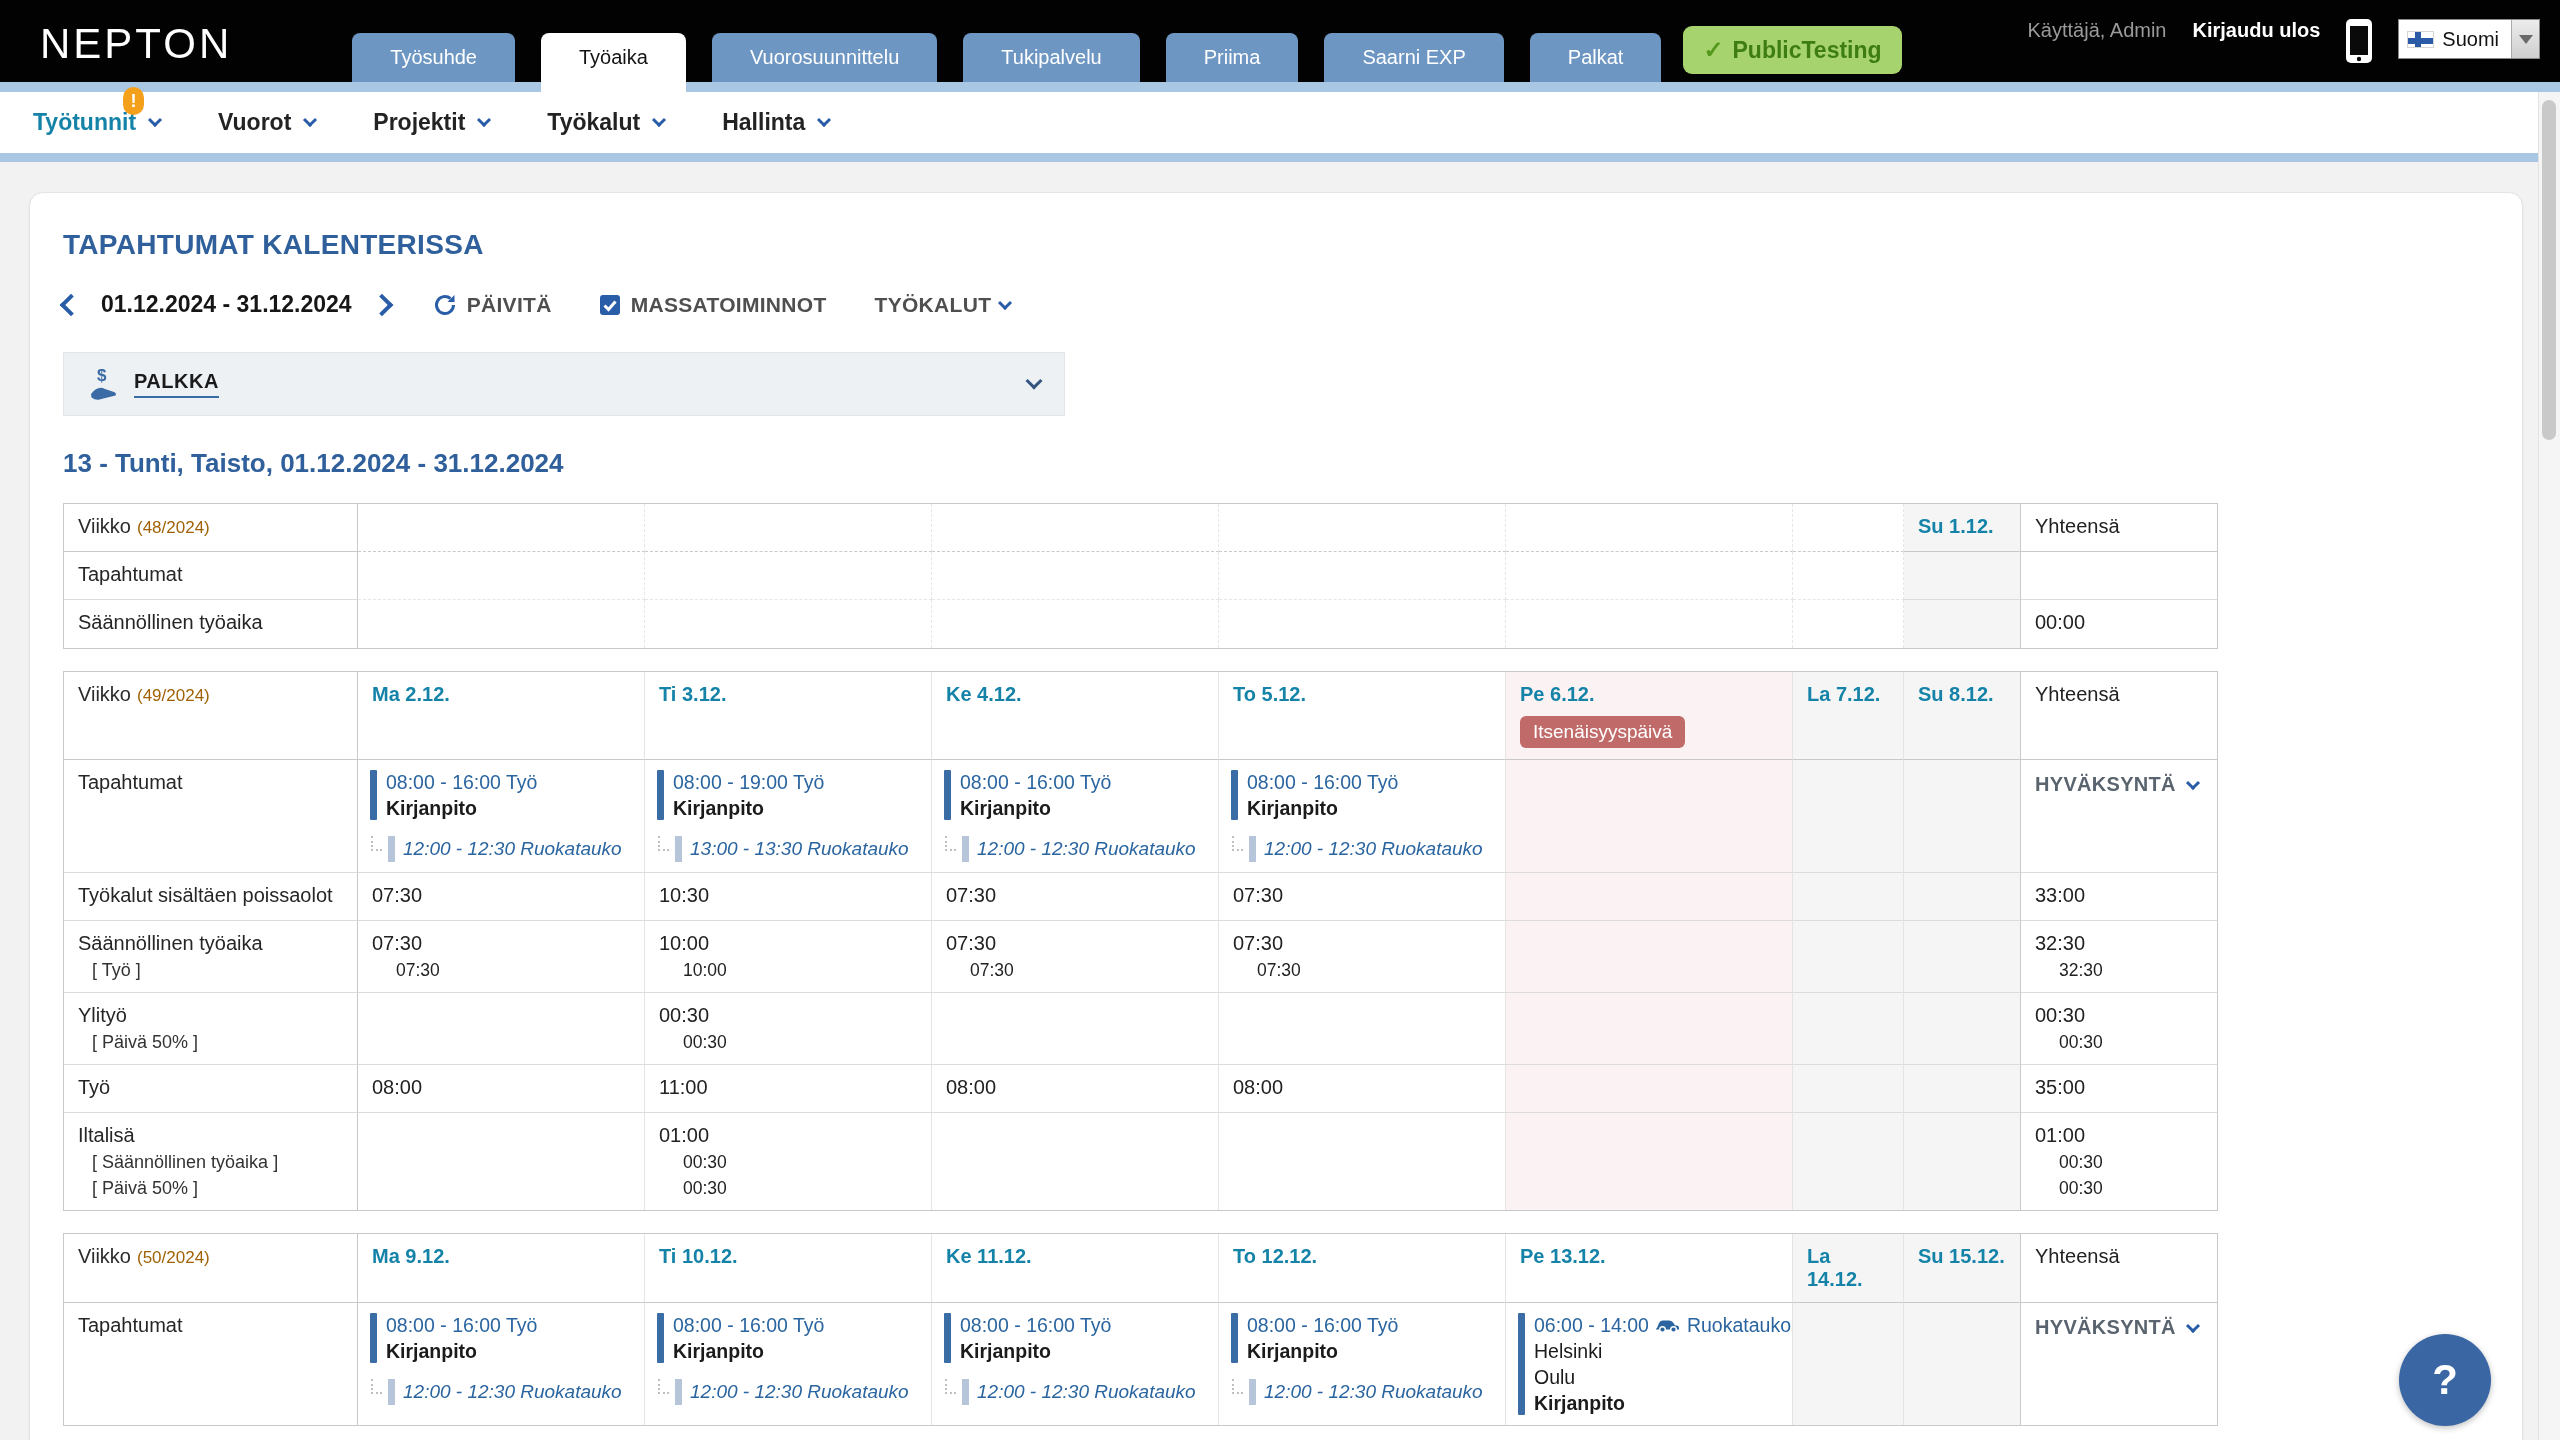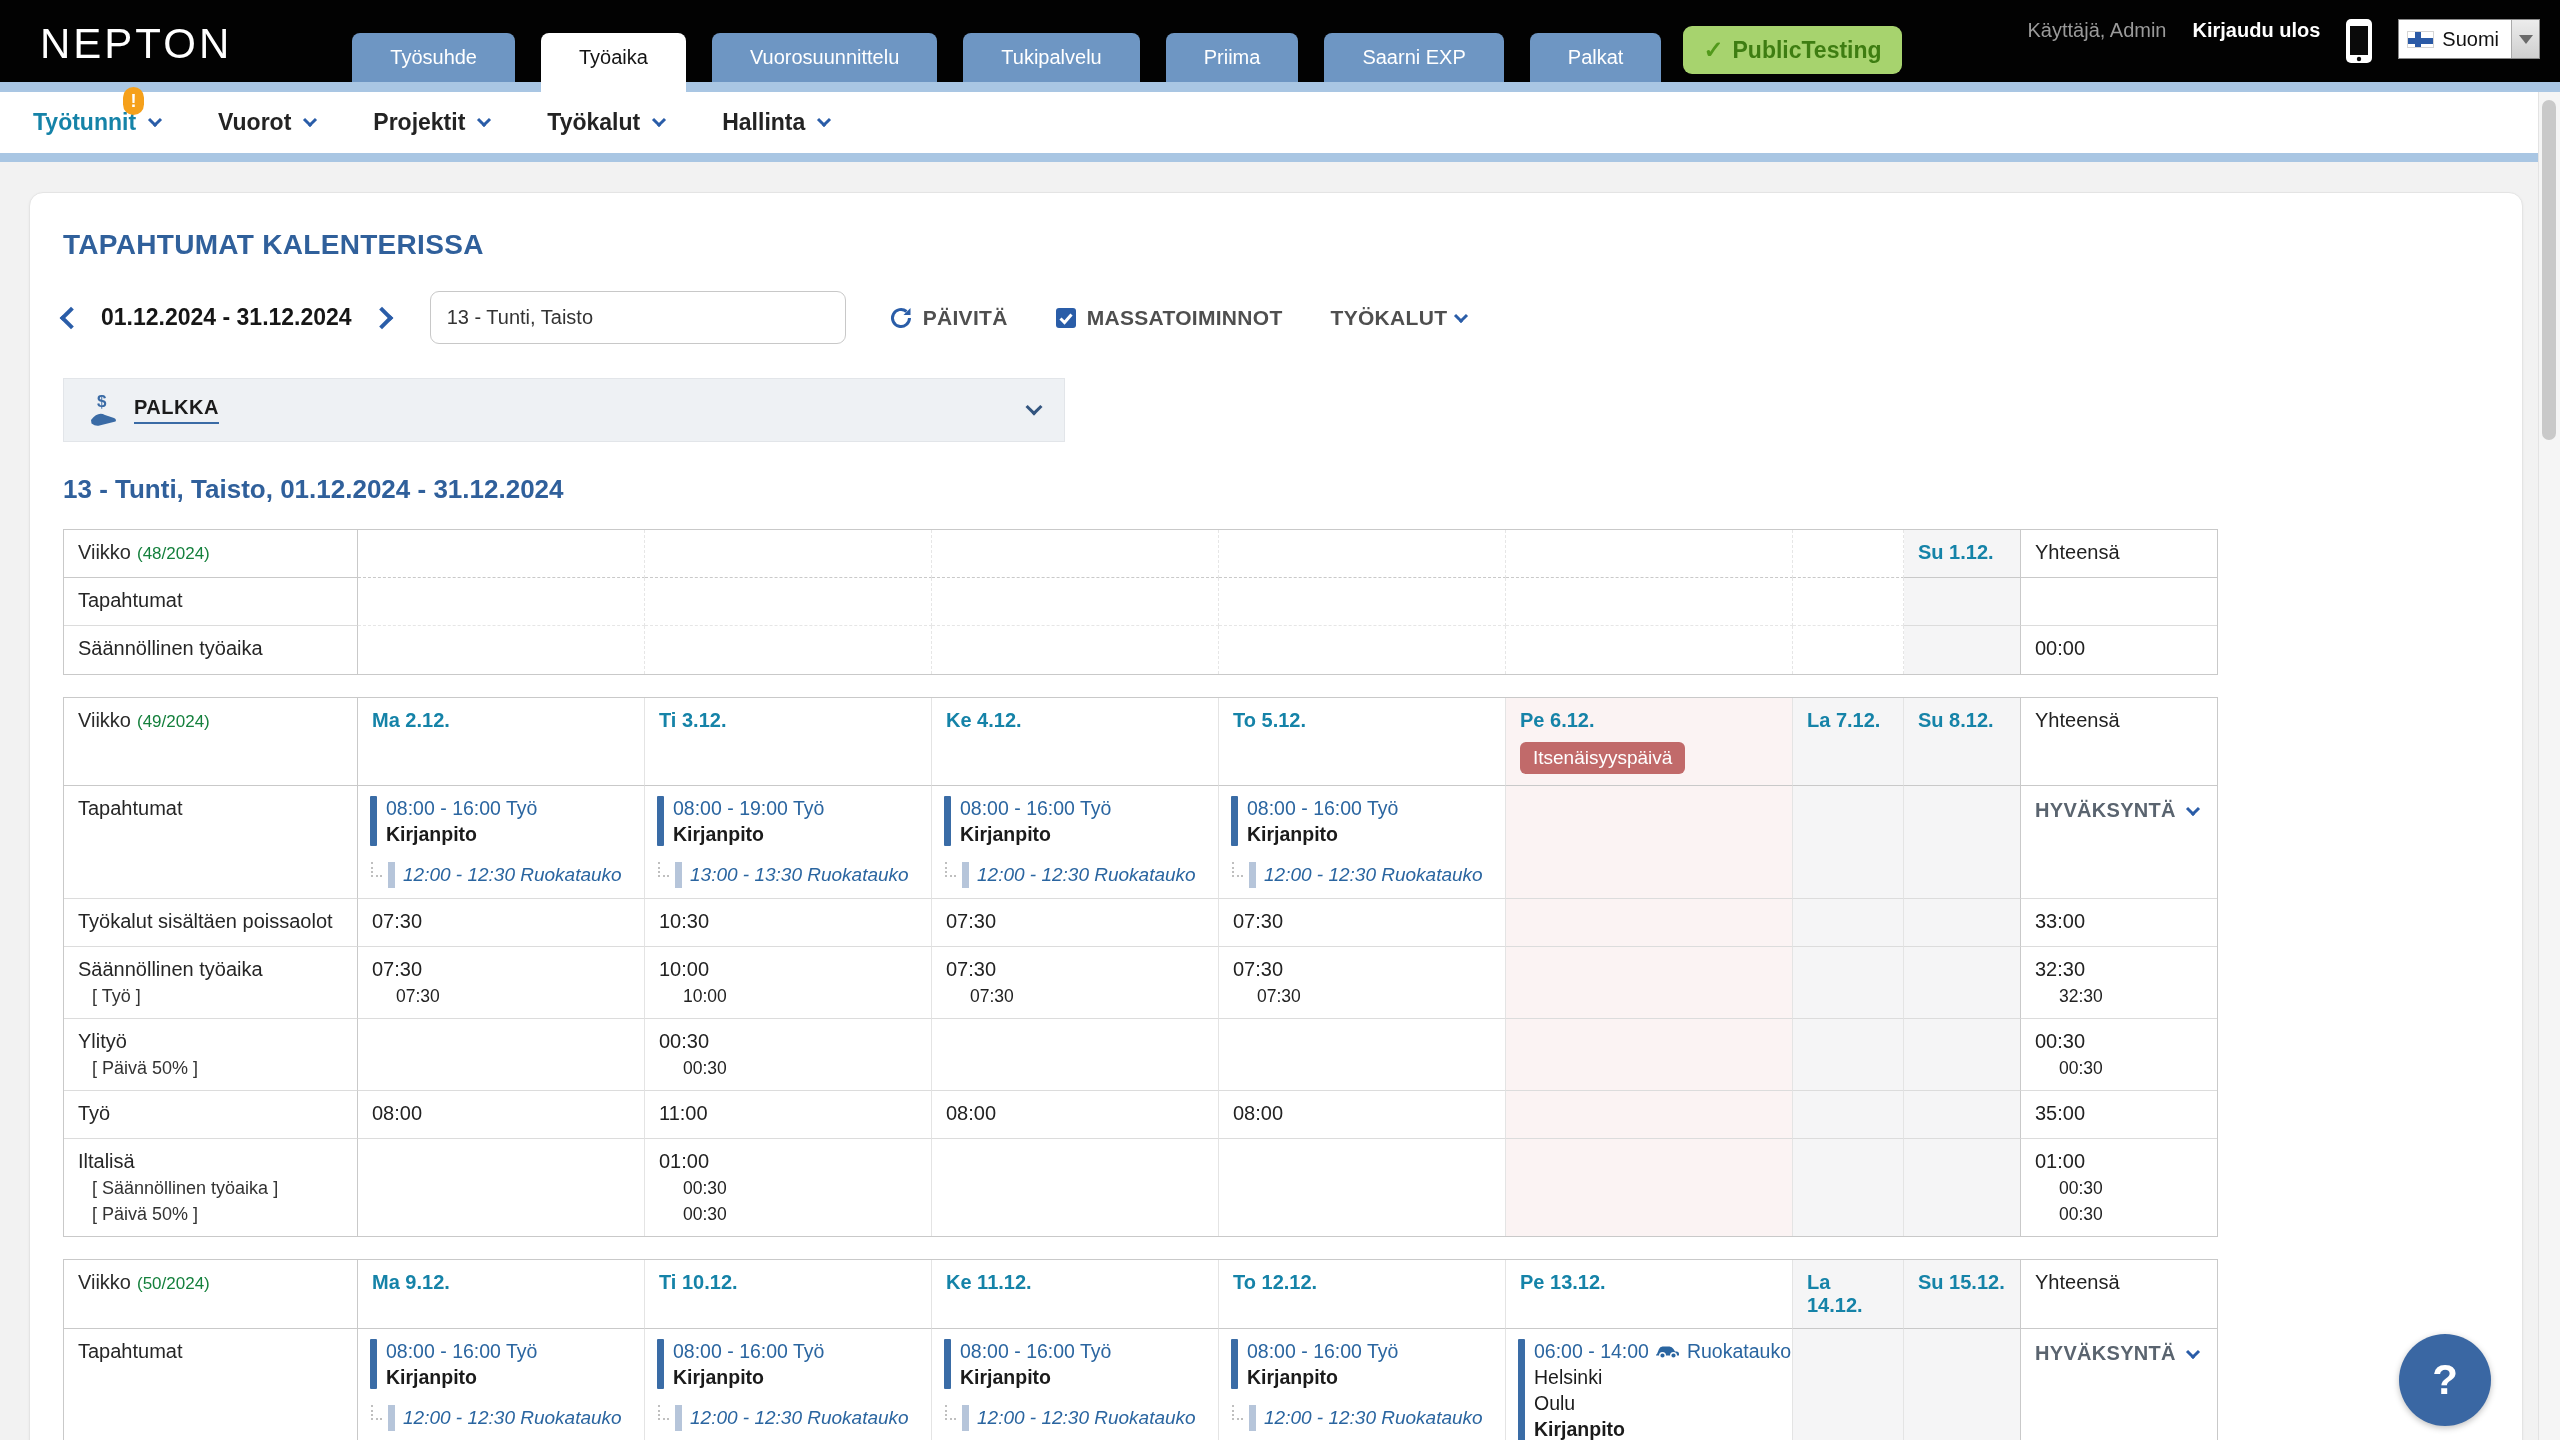--- a/index.html
+++ b/index.html
@@ -66,21 +66,21 @@
   .cell { border-right:1px solid #E4E4E4; border-bottom:1px solid #DCDCDC; padding:11px 14px; min-height:48px; position:relative; }
   .trow .cell:last-child { border-right:none; }
   .wtable .trow:last-child .cell { border-bottom:none; }
   .lcell { border-right-color:#C9C9C9; }
   .trow .cell:nth-child(8) { border-right-color:#C9C9C9; }
   .hrow .cell { border-bottom-color:#C9C9C9; }
   .outside { border-right-style:dashed; border-bottom-style:dashed; border-right-color:#E6E6E6; border-bottom-color:#E6E6E6; }
   .weekend { background:#F5F5F6; }
   .holiday { background:#FBF3F3; }
   .wk { font-size:20px; color:#2b2b2b; }
-  .wknum { font-size:17px; color:#15803d; margin-left:6px; }
+  .wknum { font-size:17px; color:#a16207; margin-left:6px; }
   .dlab { color:#1583A8; font-size:20px; font-weight:700; }
   .thead-lab { font-size:20px; color:#222; }
   .badge { display:inline-block; margin-top:10px; background:#C16A6A; color:#fff; font-size:19px; padding:5px 13px; border-radius:6px; }
   .rlabel { font-size:20px; color:#262626; }
   .rsublabel { font-size:18px; color:#333; padding-left:14px; margin-top:5px; }
   .val { font-size:20px; color:#222; }
   .subval { font-size:17.5px; color:#222; padding-left:24px; margin-top:5px; }
   .ecell { padding:10px 12px; }
   .event { display:flex; cursor:pointer; }
   .ebar { width:7px; background:#3A6CA6; border-radius:1px; margin-right:9px; flex:none; align-self:stretch; }
@@ -166,21 +166,20 @@
 <div class="strip2"></div>
 
 <div class="content">
   <div class="card">
     <h1 class="page-title">TAPAHTUMAT KALENTERISSA</h1>
 
     <div class="controls">
       <span class="navarrow arr-left"></span>
       <span class="date-range">01.12.2024 - 31.12.2024</span>
       <span class="navarrow arr-right"></span>
-      <input class="person-input" value="13 - Tunti, Taisto" style="">
       <button class="ctl-btn btn-refresh">
         <svg width="26" height="26" viewBox="0 0 26 26">
             <path d="M21.5 13a8.5 8.5 0 1 1-3-6.5" fill="none" stroke="#2A5DA8" stroke-width="3"></path>
             <path d="M22.5 3 v7 h-7 z" fill="#2A5DA8"></path>
           </svg>
         <span>PÄIVITÄ</span>
       </button>
       <button class="ctl-btn btn-mass">
         <svg width="24" height="24" viewBox="0 0 24 24">
             <rect x="2" y="2" width="20" height="20" rx="3" fill="#2A5DA8"></rect>

